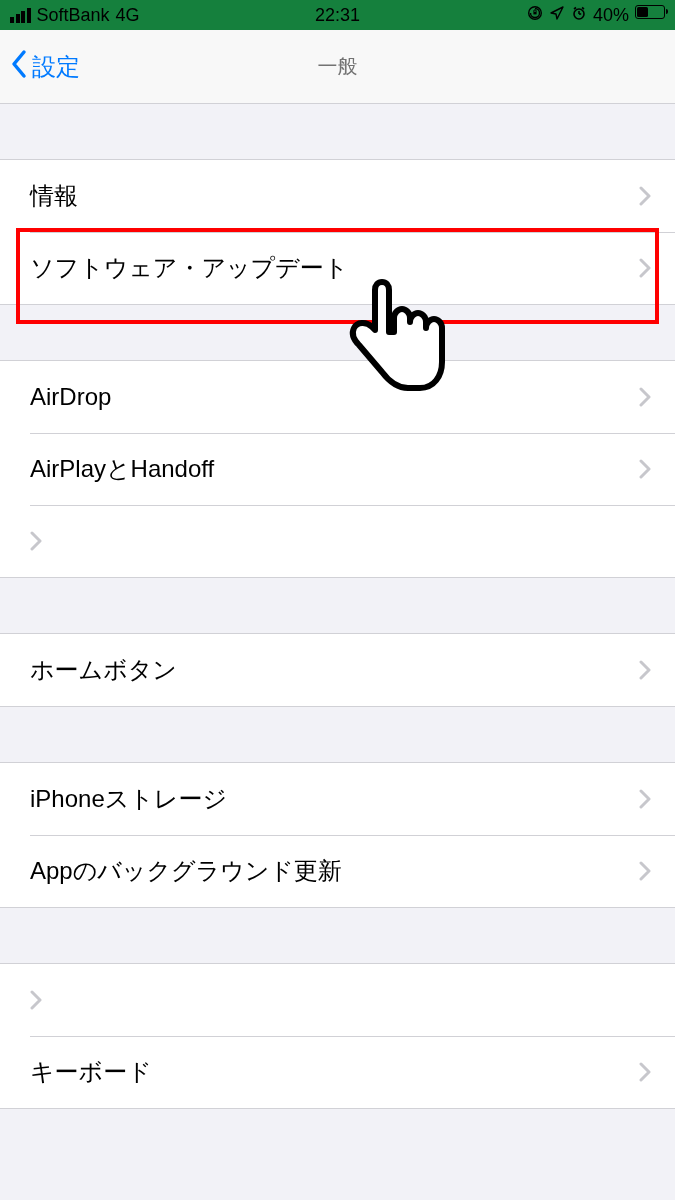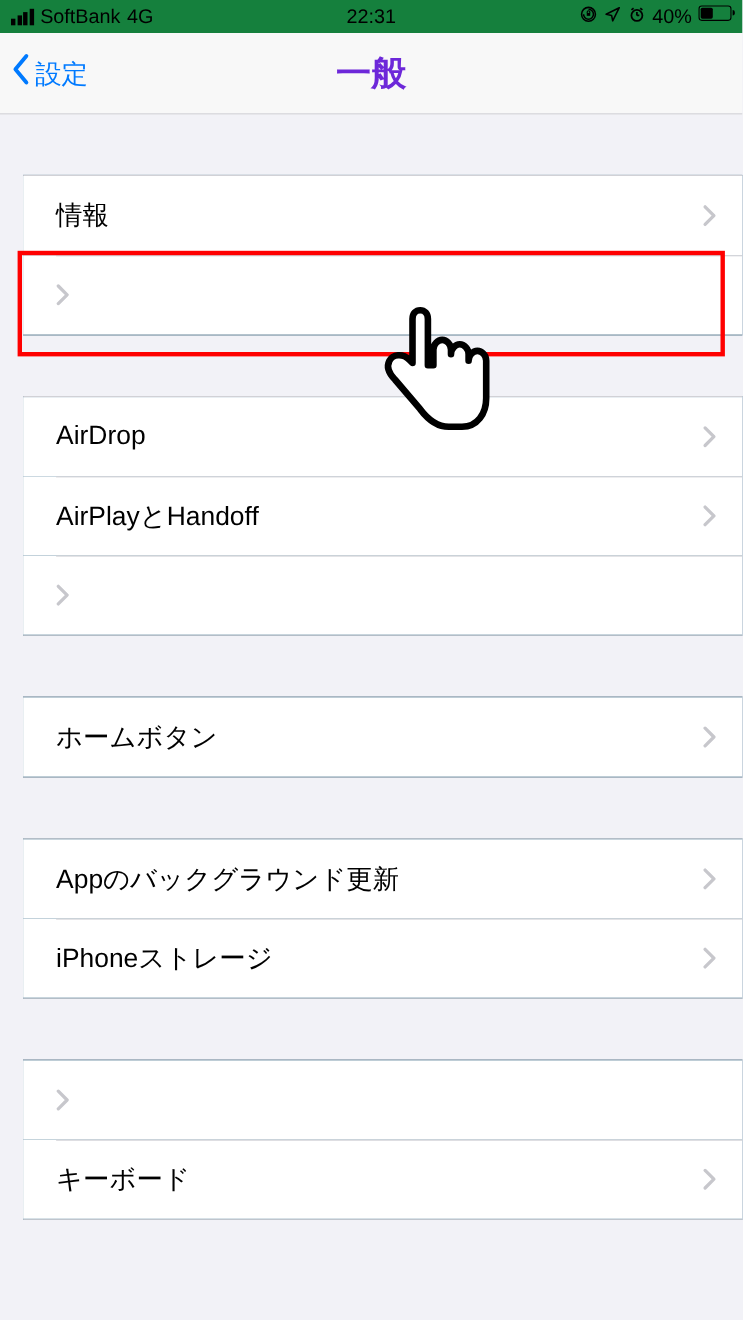--- a/index.html
+++ b/index.html
@@ -60,34 +60,33 @@
     align-items: center;
     gap: 4px;
     color: #007aff;
     font-size: 24px;
   }
   .nav-back-chevron svg { width: 18px; height: 30px; }
   .nav-title {
     position: absolute;
     left: 50%;
     transform: translateX(-50%);
-    font-size: 32px;
-    font-weight: 700;
-    color: #6d28d9;
+    font-size: 20px;
+    font-weight: 400;
+    color: #737373;
   }
 
   
   .section-gap { height: 55px; }
   .section-gap-small { height: 55px; }
 
   .group {
-    background: #0c4a6e;
+    background: #fef9c3;
     border-top: 1px solid #d1d1d6;
     border-bottom: 1px solid #d1d1d6;
-    margin-left: 21px;
   }
   .row {
     min-height: 72px;
     display: flex;
     align-items: center;
     justify-content: space-between;
     padding: 0 24px 0 30px;
     position: relative;
     font-size: 24px;
     color: #000;
@@ -188,20 +187,21 @@
 <div class="group">
   <div class="row">
     <span>情報</span>
     <span class="chevron-right">
       <svg viewBox="0 0 12 20">
           <polyline points="2,2 10,10 2,18" fill="none" stroke="#c7c7cc" stroke-width="3" stroke-linecap="round" stroke-linejoin="round"></polyline>
         </svg>
     </span>
   </div>
   <div class="row">
+    <span>ソフトウェア・アップデート</span>
     <span class="chevron-right">
       <svg viewBox="0 0 12 20">
           <polyline points="2,2 10,10 2,18" fill="none" stroke="#c7c7cc" stroke-width="3" stroke-linecap="round" stroke-linejoin="round"></polyline>
         </svg>
     </span>
   </div>
 </div>
 
 <div class="section-gap-small"></div>
 <div class="group">
@@ -238,29 +238,29 @@
       <svg viewBox="0 0 12 20">
           <polyline points="2,2 10,10 2,18" fill="none" stroke="#c7c7cc" stroke-width="3" stroke-linecap="round" stroke-linejoin="round"></polyline>
         </svg>
     </span>
   </div>
 </div>
 
 <div class="section-gap-small"></div>
 <div class="group">
   <div class="row">
+    <span>iPhoneストレージ</span>
+    <span class="chevron-right">
+      <svg viewBox="0 0 12 20">
+          <polyline points="2,2 10,10 2,18" fill="none" stroke="#c7c7cc" stroke-width="3" stroke-linecap="round" stroke-linejoin="round"></polyline>
+        </svg>
+    </span>
+  </div>
+  <div class="row">
     <span>Appのバックグラウンド更新</span>
-    <span class="chevron-right">
-      <svg viewBox="0 0 12 20">
-          <polyline points="2,2 10,10 2,18" fill="none" stroke="#c7c7cc" stroke-width="3" stroke-linecap="round" stroke-linejoin="round"></polyline>
-        </svg>
-    </span>
-  </div>
-  <div class="row">
-    <span>iPhoneストレージ</span>
     <span class="chevron-right">
       <svg viewBox="0 0 12 20">
           <polyline points="2,2 10,10 2,18" fill="none" stroke="#c7c7cc" stroke-width="3" stroke-linecap="round" stroke-linejoin="round"></polyline>
         </svg>
     </span>
   </div>
 </div>
 
 <div class="section-gap-small"></div>
 <div class="group">

